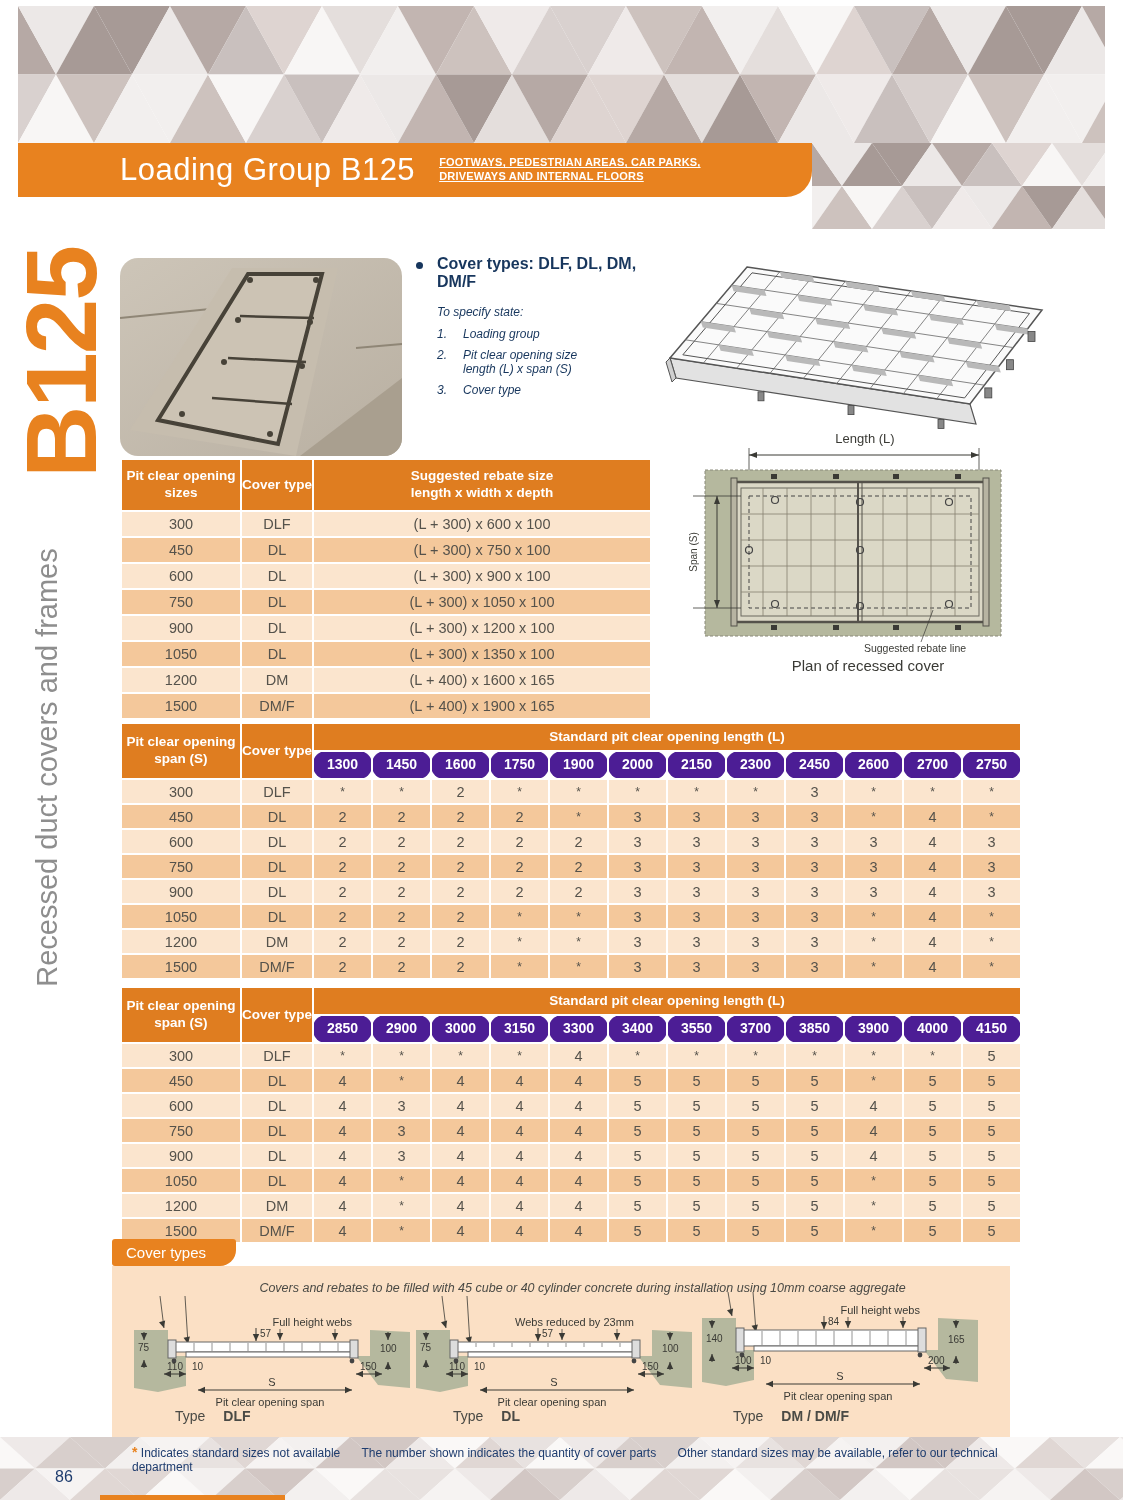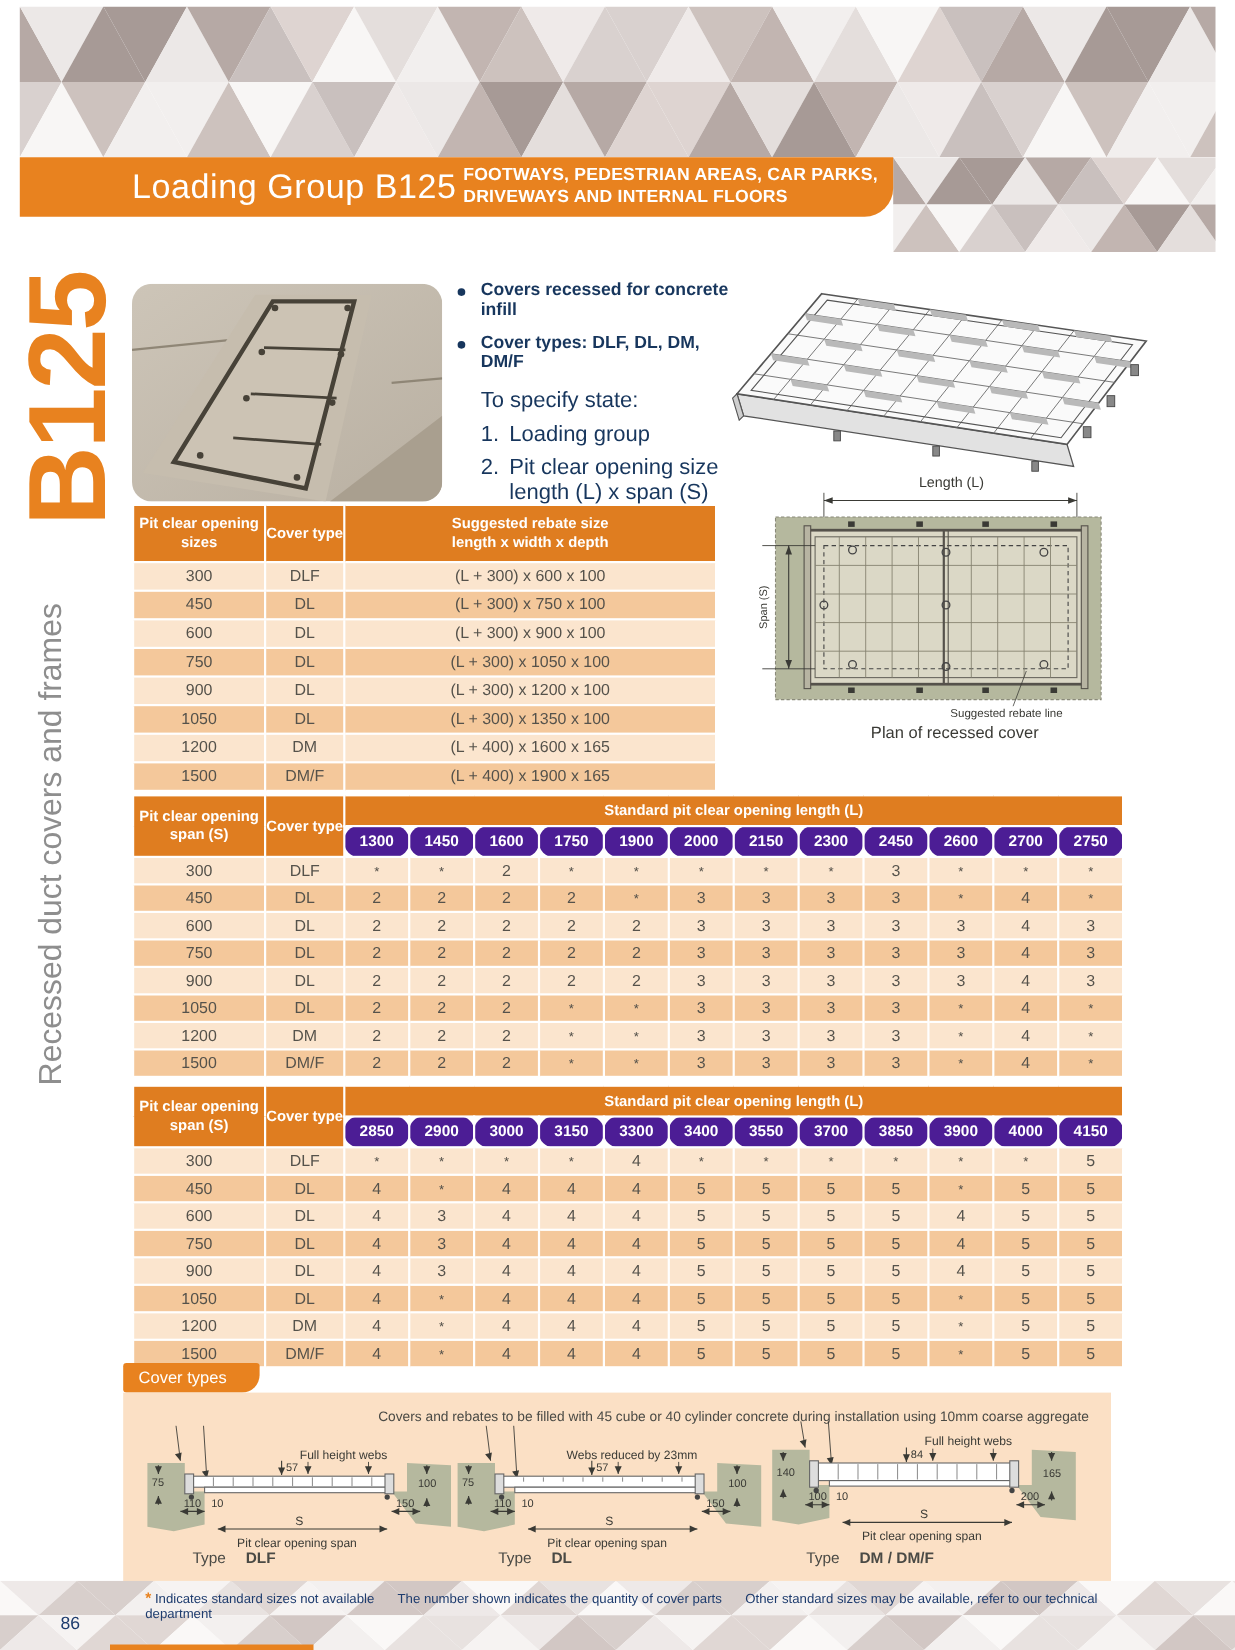--- a/index.html
+++ b/index.html
@@ -5,37 +5,37 @@
   html,body{margin:0;padding:0;background:#e9e9e9;}
   .page{position:relative;width:1123px;height:1500px;background:#ffffff;overflow:hidden;
         font-family:"Liberation Sans",sans-serif;margin:0 auto;}
   .abs{position:absolute;}
   .preline{white-space:pre-line;}
 
   
   .orange-bar{position:absolute;left:18px;top:143px;width:794px;height:54px;
     background:#E8821F;border-radius:0 0 26px 0;display:flex;align-items:center;}
   .title{color:#fff;font-size:31px;font-weight:400;margin-left:102px;letter-spacing:.5px;}
-  .subtitle{color:#fff;font-size:16px;font-weight:bold;margin-left:6px;line-height:1.25;letter-spacing:.2px;}
+  .subtitle{color:#fff;font-size:11px;font-weight:bold;margin-left:24px;line-height:1.25;letter-spacing:.2px;text-decoration:underline;}
 
   
   .b125-wrap{position:absolute;left:6px;top:228px;width:112px;height:268px;
     display:flex;align-items:center;justify-content:center;}
   .b125-wrap span{transform:rotate(-90deg);white-space:nowrap;font-size:100px;font-weight:bold;
     color:#E8821F;letter-spacing:-2px;}
   .side-wrap{position:absolute;left:14px;top:500px;width:66px;height:534px;
     display:flex;align-items:center;justify-content:center;}
   .side-wrap span{transform:rotate(-90deg);white-space:nowrap;font-size:29px;color:#8E8E8E;}
 
   
   .intro{position:absolute;left:412px;top:255px;width:260px;color:#17365D;}
   .bullet-row{display:flex;align-items:flex-start;margin-bottom:12px;}
   .bullet-dot{width:7px;height:7px;border-radius:50%;background:#17365D;margin:7px 14px 0 4px;flex:0 0 auto;}
   .bullet-text{font-size:16px;font-weight:bold;}
-  .specify{margin-left:25px;margin-top:14px;font-size:20px;}
+  .specify{margin-left:25px;margin-top:14px;font-size:12px;font-style:italic;}
   .specify-head{margin-bottom:8px;}
   .spec-item{display:flex;margin-bottom:7px;}
   .spec-num{width:26px;flex:0 0 auto;}
 
   
   table{border-collapse:collapse;table-layout:fixed;}
   th,td{border:2px solid #fff;padding:0;text-align:center;vertical-align:middle;}
   th{background:#DF7D20;color:#fff;font-weight:bold;font-size:13.5px;line-height:1.25;}
   td{font-size:14.5px;color:#55524B;}
   tr.row-light td{background:#FBE5CE;}
@@ -49,22 +49,22 @@
   .spantable td{height:23px;}
   .t2{position:absolute;left:120px;top:722px;}
   .t3{position:absolute;left:120px;top:986px;}
   td.ast{font-size:12px;color:#55524B;}
 
   
   .ct-tab{position:absolute;left:112px;top:1239px;width:124px;height:27px;background:#E8821F;
     color:#fff;font-size:15px;display:flex;align-items:center;padding-left:14px;
     border-radius:3px 3px 16px 3px;box-sizing:border-box;}
   .ct-panel{position:absolute;left:112px;top:1266px;width:898px;height:172px;background:#FBE0C5;}
-  .ct-note{position:absolute;left:130px;top:1281px;width:860px;text-align:right;
-    font-size:12.5px;color:#4A4A45;padding-left:45px;box-sizing:border-box;}
+  .ct-note{position:absolute;left:130px;top:1281px;width:860px;text-align:center;
+    font-size:12.5px;color:#4A4A45;padding-left:45px;box-sizing:border-box;font-style:italic;}
   .sect{position:absolute;top:1296px;width:285px;height:112px;}
   .type-label{position:absolute;top:1408px;font-size:14px;color:#4A4A45;margin-left:23px;}
   .type-label b{margin-left:18px;font-weight:bold;color:#4A4A45;}
 
   
   .foot-note{position:absolute;left:112px;top:1444px;width:900px;font-size:12px;color:#1E3C6E;margin-left:20px;}
   .foot-note .star{color:#E8821F;font-weight:bold;font-size:14px;}
   .foot-note span.seg{margin-right:18px;}
   .page-num{position:absolute;left:55px;top:1468px;font-size:16px;color:#1E3C6E;}
   .tel{position:absolute;left:113px;top:1532px;font-size:18px;color:#15803d;}
@@ -217,24 +217,20 @@
       <circle cx="118" cy="62" r="3" fill="#474238"></circle>
         <circle cx="190" cy="64" r="3" fill="#474238"></circle>
       <circle cx="104" cy="104" r="3" fill="#474238"></circle>
         <circle cx="182" cy="108" r="3" fill="#474238"></circle>
       <circle cx="62" cy="156" r="3" fill="#474238"></circle>
         <circle cx="150" cy="176" r="3" fill="#474238"></circle>
     </g>
   </svg>
 
   <div class="intro">
-    <div class="bullet-row">
-      <span class="bullet-dot"></span>
-      <span class="bullet-text">Covers recessed for concrete infill</span>
-    </div>
     <div class="bullet-row">
       <span class="bullet-dot"></span>
       <span class="bullet-text">Cover types: DLF, DL, DM, DM/F</span>
     </div>
     <div class="specify">
       <div class="specify-head">To specify state:</div>
       <div class="spec-item">
         <span class="spec-num">1.</span>
         <span class="preline">Loading group</span>
       </div>

